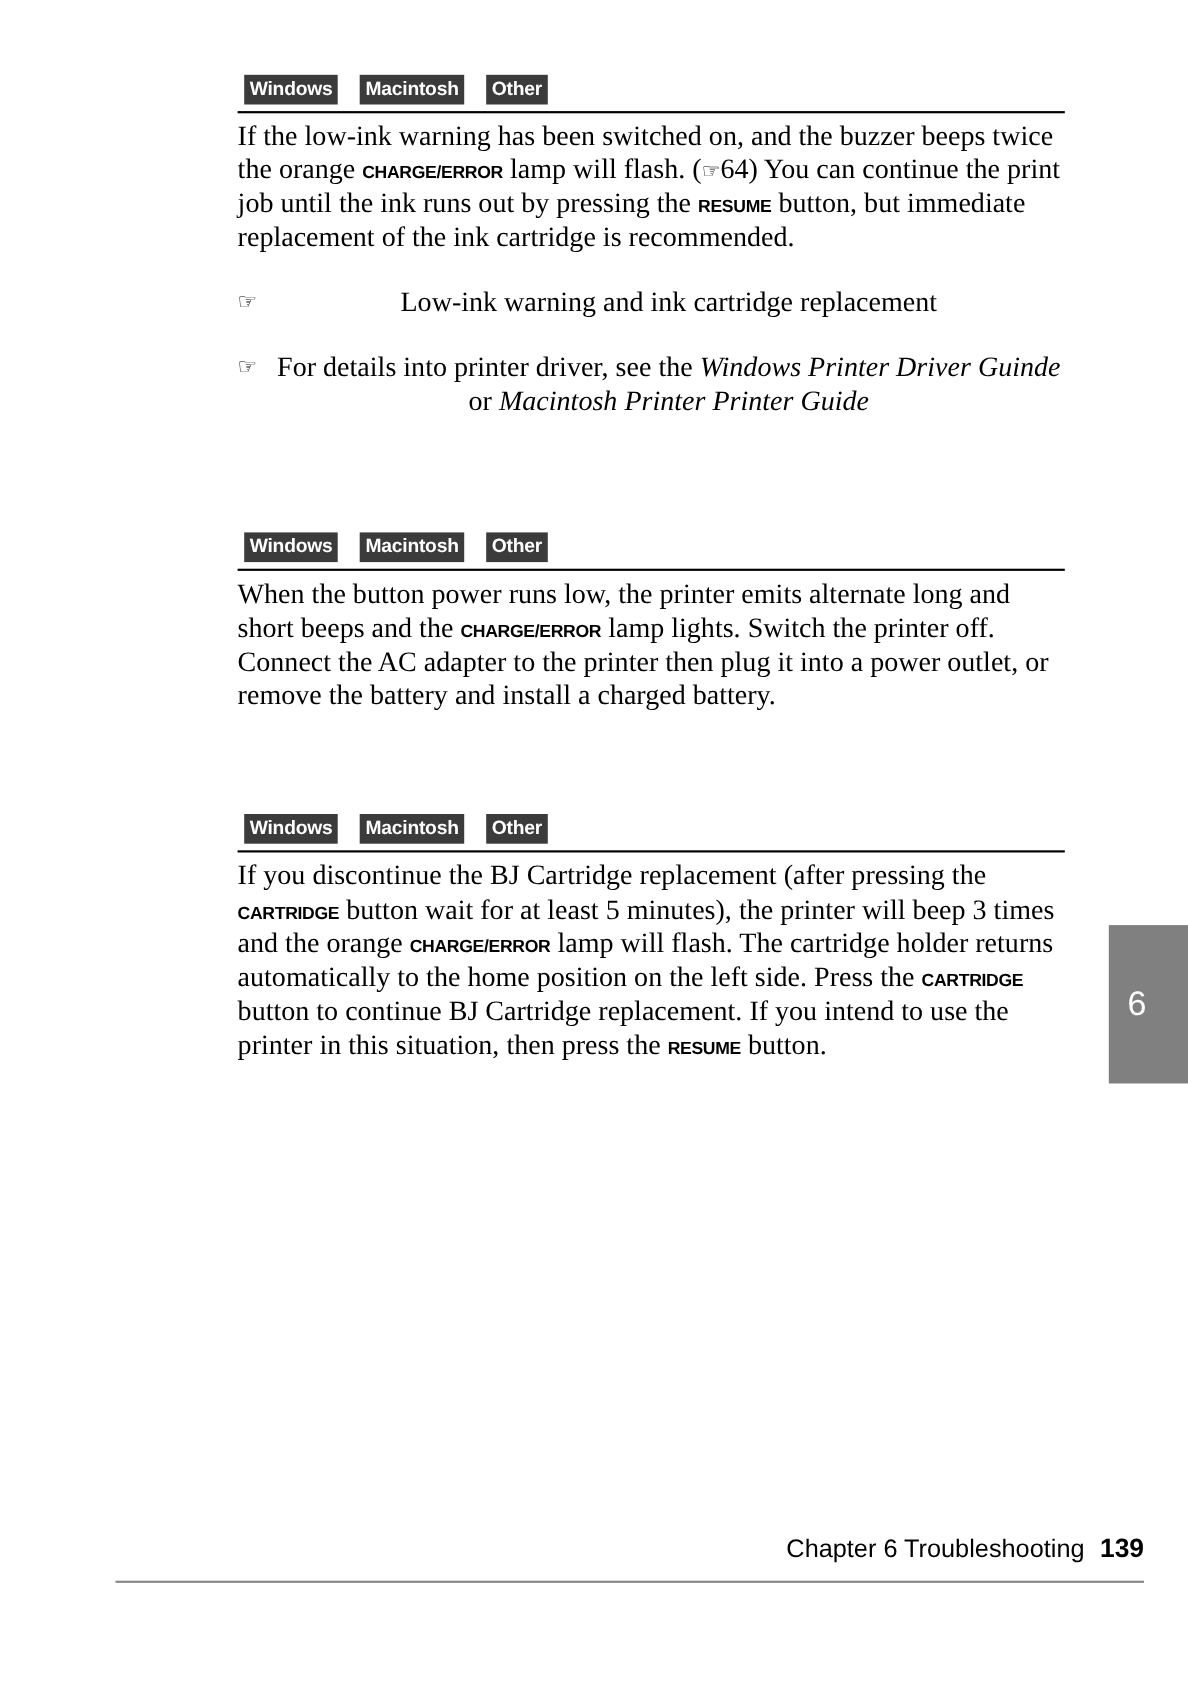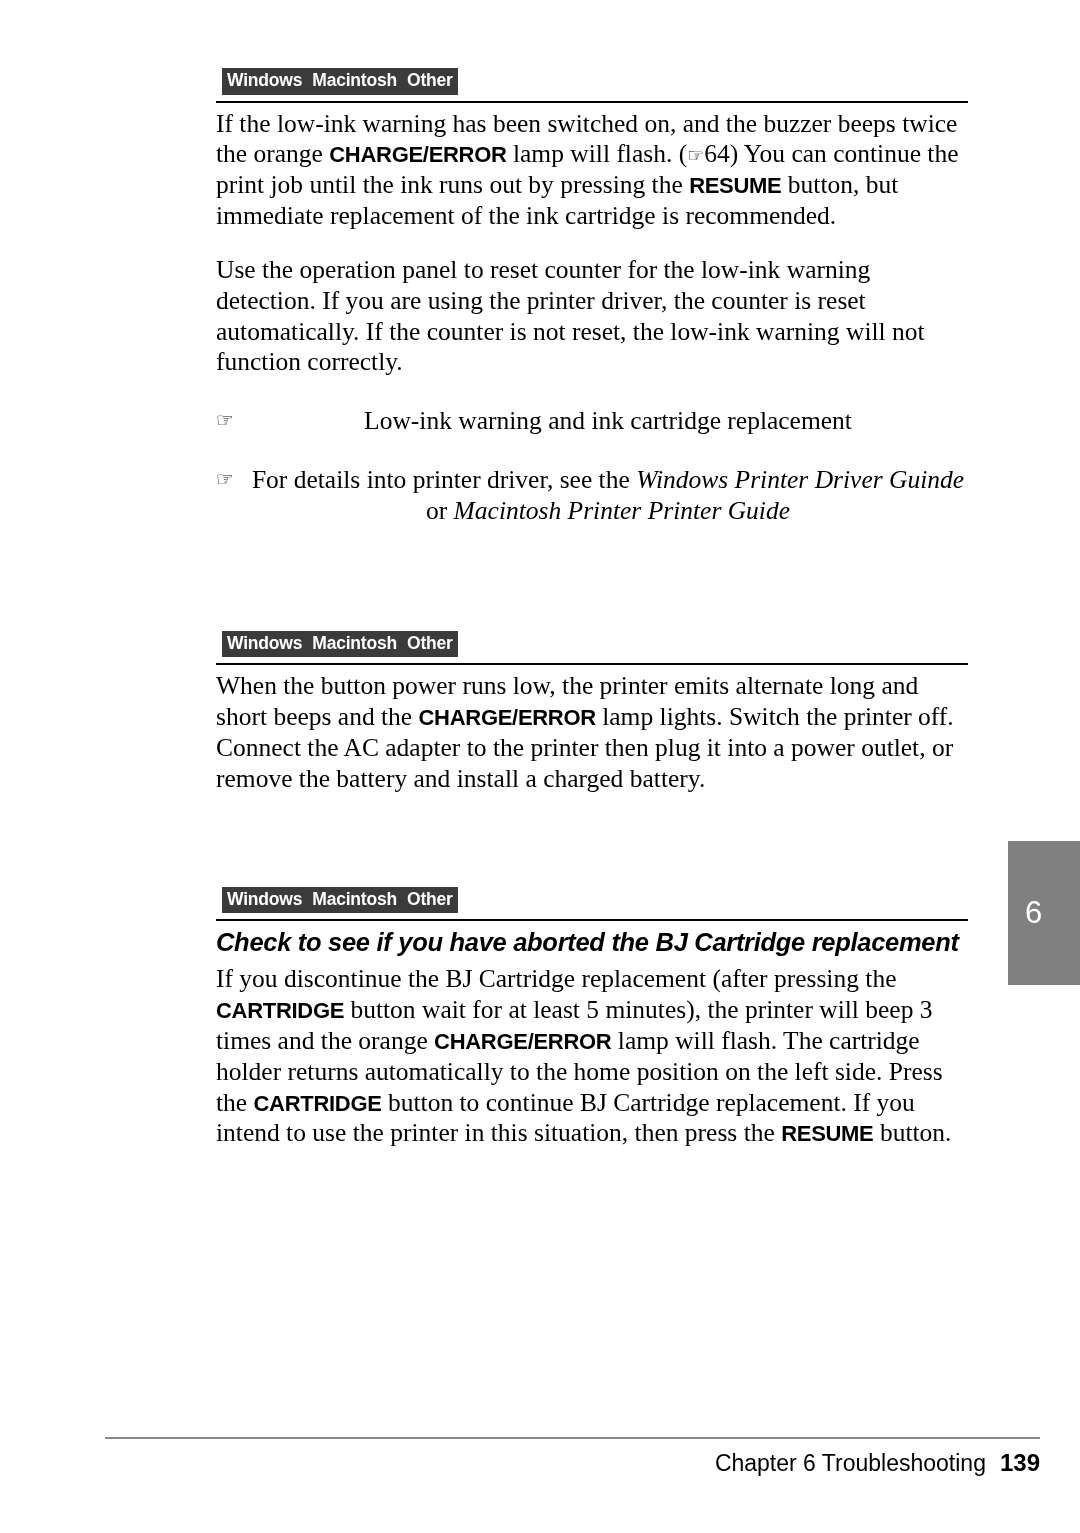--- a/index.html
+++ b/index.html
@@ -26,21 +26,21 @@
     position: absolute;
     left: 216px;
     top: 68px;
     width: 752px;
   }
 
   
   .tagrow {
     display: flex;
     align-items: flex-start;
-    gap: 0;
+    gap: 20px;
     margin: 0 0 6px 6px;
   }
   .tag {
     background: #3b3b3b;
     color: #ffffff;
     font-family: "Liberation Sans", "DejaVu Sans", sans-serif;
     font-weight: bold;
     font-size: 17.5px;
     line-height: 1;
     padding: 4px 5px 5px 5px;
@@ -73,21 +73,21 @@
     font-size: 25.5px;
     line-height: 1.21;
     margin: 0 0 0 0;
     text-align: left;
   }
   p.body + p.body { margin-top: 23px; }
 
   .kbd {
     font-family: "Liberation Sans", "DejaVu Sans", sans-serif;
     font-weight: bold;
-    font-size: 22px;
+    font-size: 16px;
     letter-spacing: -0.3px;
   }
   .ital {
     font-style: italic;
   }
   .hand {
     font-family: "DejaVu Sans", sans-serif;
     font-size: 19px;
   }
 
@@ -139,21 +139,21 @@
     position: absolute;
     left: 105px;
     top: 1437px;
     width: 935px;
     height: 0;
     border-top: 2px solid #8a8a8a;
   }
   .footer {
     position: absolute;
     left: 105px;
-    top: 1449px;
+    top: 1394px;
     width: 935px;
     text-align: right;
     font-family: "Liberation Sans", "DejaVu Sans", sans-serif;
     font-size: 23px;
     color: #000000;
     white-space: nowrap;
   }
   .footer .chap { margin-right: 14px; }
   .footer .pageno { font-weight: bold; font-size: 24px; }
 </style>
@@ -167,21 +167,20 @@
     <div class="section">
       <div class="tagrow">
         <span class="tag">Windows</span>
         <span class="tag">Macintosh</span>
         <span class="tag">Other</span>
       </div>
       <hr class="rule">
 
       <p class="body"><span>If the low-ink warning has been switched on, and the buzzer beeps twice the orange </span><span class="kbd">CHARGE/ERROR</span><span> lamp will flash. (</span><span class="hand">☞</span><span>64</span><span>) You can continue the print job until the ink runs out by pressing the </span><span class="kbd">RESUME</span><span> button, but immediate replacement of the ink cartridge is recommended.</span></p>
 
-      <p class="body">Use the operation panel to reset counter for the low-ink warning detection. If you are using the printer driver, the counter is reset automatically. If the counter is not reset, the low-ink warning will not function correctly.</p>
 
       <div class="noteitem">
         <span class="bullet">☞</span>
         <span class="notetext">Low-ink warning and ink cartridge replacement</span>
       </div>
 
       <div class="noteitem">
         <span class="bullet">☞</span>
         <span class="notetext"><span>For details into printer driver, see the </span><span class="ital">Windows Printer Driver Guinde</span><span> or </span><span class="ital">Macintosh Printer Printer Guide</span></span>
       </div>
@@ -202,21 +201,20 @@
 
     <div class="gap-after-sec2"></div>
 
     <div class="section">
       <div class="tagrow">
         <span class="tag">Windows</span>
         <span class="tag">Macintosh</span>
         <span class="tag">Other</span>
       </div>
       <hr class="rule">
-      <h2 class="heading">Check to see if you have aborted the BJ Cartridge replacement</h2>
 
       <p class="body"><span>If you discontinue the BJ Cartridge replacement (after pressing the </span><span class="kbd">CARTRIDGE</span><span> button wait for at least 5 minutes), the printer will beep 3 times and the orange </span><span class="kbd">CHARGE/ERROR</span><span> lamp will flash. The cartridge holder returns automatically to the home position on the left side.  Press the </span><span class="kbd">CARTRIDGE</span><span> button to continue BJ Cartridge replacement.  If you intend to use the printer in this situation, then press the </span><span class="kbd">RESUME</span><span> button.</span></p>
     </div>
 
   </div>
 
   <div class="thumbtab">
     <span>6</span>
   </div>
 

